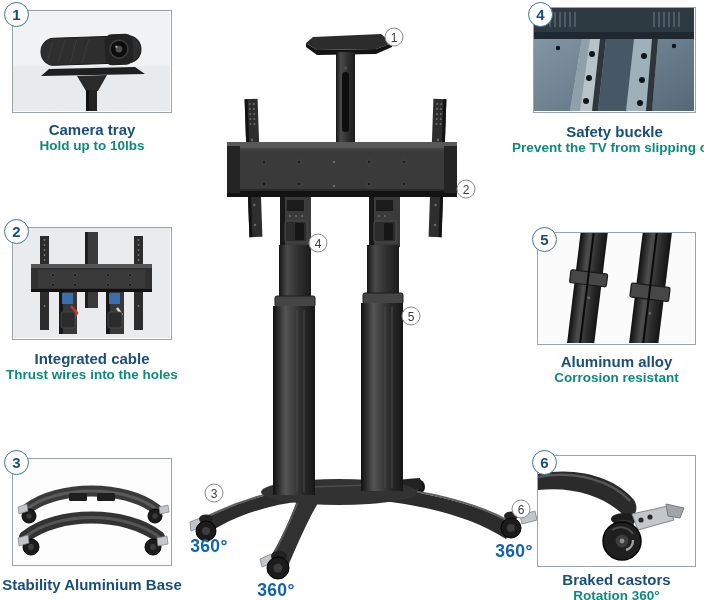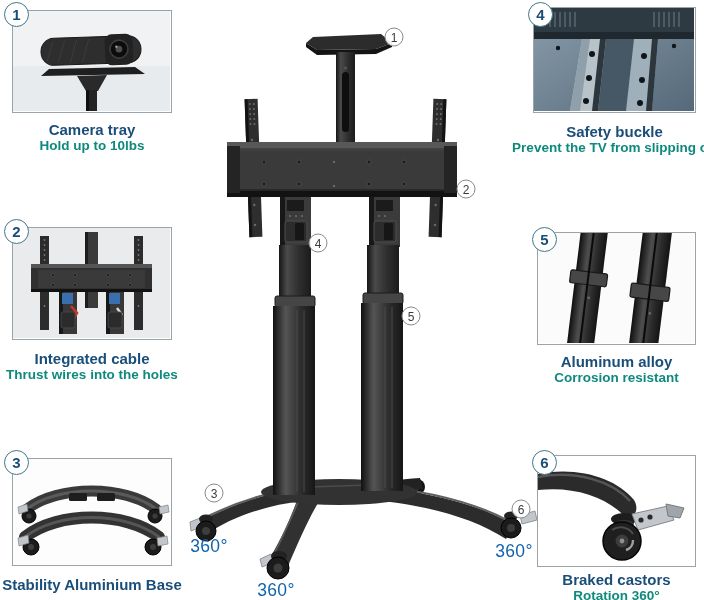--- a/index.html
+++ b/index.html
@@ -16,21 +16,21 @@
          z-index:4;left:-9px;top:-9px;box-sizing:border-box;}
   .plabel{position:absolute;left:50%;transform:translateX(-50%);width:210px;text-align:center;}
   .p-title{color:#1a4e79;font-weight:bold;font-size:15px;line-height:17px;}
   .p-sub{color:#0e8a7d;font-weight:bold;font-size:13.5px;line-height:16px;}
   .p-sub:empty{display:none;}
   
   .marker{position:absolute;width:19px;height:19px;border-radius:50%;border:1.4px solid #8b8b8b;
           background:rgba(255,255,255,0.92);color:#3c3c3c;font-size:12px;font-weight:normal;
           display:flex;align-items:center;justify-content:center;z-index:3;
           transform:translate(-50%,-50%);box-sizing:border-box;}
-  .rot{position:absolute;color:#1263ae;font-weight:normal;font-size:17.5px;z-index:3;
+  .rot{position:absolute;color:#1263ae;font-weight:bold;font-size:17.5px;z-index:3;
        transform:translate(-50%,-50%);letter-spacing:0.3px;}
 </style>
 </head>
 <body>
 
 <div class="stage">
 
   <svg class="main-art" width="704" height="600" viewBox="0 0 704 600">
     <defs>
       <linearGradient id="colg" x1="0" y1="0" x2="1" y2="0">

